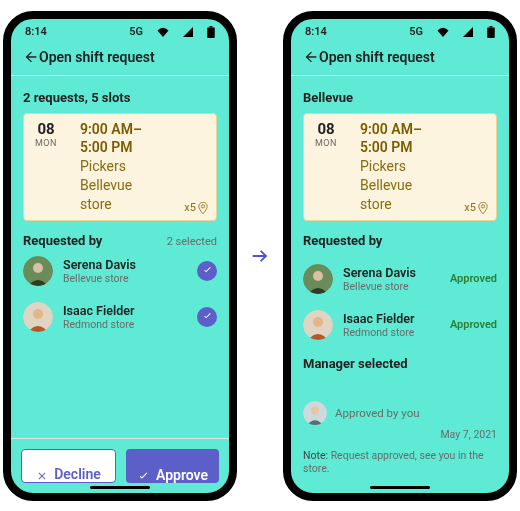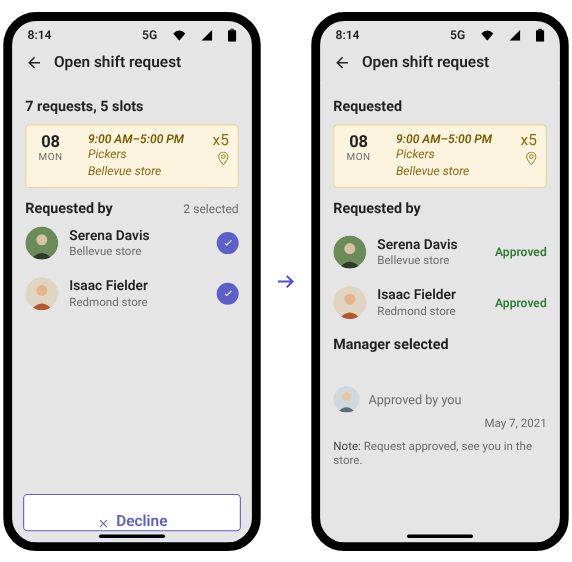--- a/index.html
+++ b/index.html
@@ -20,55 +20,55 @@
     display: flex; align-items: center; justify-content: center;
     gap: 12px;
     font-size: 13px;
     color: #222;
   }
   .phone {
     width: 234px; height: 490px;
     border: 8px solid #000;
     border-radius: 30px;
     position: relative;
-    background: #e5e5e5;
+    background: #5eead4;
     display: flex; flex-direction: column;
     overflow: hidden;
   }
   .statusbar {
     height: 22px;
     display: flex; align-items: center; justify-content: space-between;
     padding: 4px 14px 0 14px;
     font-size: 11px; font-weight: 600;
   }
   .status-right { display: flex; align-items: center; gap: 14px; }
   .header {
-    display: flex; align-items: flex-start; gap: 10px;
+    display: flex; align-items: flex-start; 
     padding: 8px 12px 10px 12px;
     border-bottom: 1px solid var(--divider);
     font-size: 14px; font-weight: 600;
   }
   .content { flex: 1; padding: 10px 12px; overflow: hidden; }
   .section-title { font-size: 13px; font-weight: 700; margin: 4px 0 8px 0; }
   .section-sub { color: var(--muted); font-size: 11px; }
   .shift-card {
     display: flex; gap: 20px;
     background: var(--card-bg);
     border: 1px solid var(--card-border);
     border-radius: 4px;
     padding: 6px 8px;
     margin-bottom: 12px;
   }
   .date-col { text-align: center; width: 28px; }
   .date-num { font-size: 15px; font-weight: 700; }
   .date-day { font-size: 9px; color: var(--muted); letter-spacing: 0.5px; }
-  .shift-lines { flex: 1; font-size: 11px; line-height: 1.35; color: #7a5c00; font-style: italic; }
+  .shift-lines { flex: 1; font-size: 14px; line-height: 1.35; color: #7a5c00; }
   .shift-time { font-weight: 600; }
   .shift-meta { color: #8a6b10; }
-  .shift-right { display:flex; flex-direction:column; align-items:flex-end; font-size:14px; color:#8a6b10; gap:2px;}
+  .shift-right { display:flex; flex-direction:row; align-items:flex-end; font-size:11px; color:#8a6b10; gap:2px;}
   .row-head { display:flex; justify-content:space-between; align-items:baseline; margin-top:4px; }
   .person {
     display: flex; align-items: center; gap: 10px;
     padding: 8px 0;
   }
   .avatar {
     width: 30px; height: 30px; border-radius: 50%;
     flex: 0 0 30px;
   }
   .p-name { font-size: 12.5px; font-weight: 600; }
@@ -125,21 +125,21 @@
   </div>
 
   <div class="header">
     <svg width="16" height="16" viewBox="0 0 24 24">
         <path d="M20 11H7.8l5.6-5.6L12 4l-8 8 8 8 1.4-1.4L7.8 13H20z" fill="#222"></path>
       </svg>
     <span>Open shift request</span>
   </div>
 
   <div class="content">
-    <div class="section-title">7 requests, 5 slots</div>
+    <div class="section-title">2 requests, 5 slots</div>
 
     <div class="shift-card">
       <div class="date-col">
         <div class="date-num">08</div>
         <div class="date-day">MON</div>
       </div>
       <div class="shift-lines">
         <div class="shift-time">9:00 AM–5:00 PM</div>
         <div class="shift-meta">Pickers</div>
         <div class="shift-meta">Bellevue store</div>
@@ -191,20 +191,26 @@
       </div>
     </div>
   </div>
 
   <div class="footer">
     <div class="btn btn-outline">
       <svg width="12" height="12" viewBox="0 0 24 24">
           <path d="M19 6.4 17.6 5 12 10.6 6.4 5 5 6.4 10.6 12 5 17.6 6.4 19 12 13.4 17.6 19 19 17.6 13.4 12z" fill="currentColor"></path>
         </svg>
       <span>Decline</span>
+    </div>
+    <div class="btn btn-fill">
+      <svg width="13" height="13" viewBox="0 0 24 24">
+          <path d="M9 16l-4-4 1.4-1.4L9 13.2 17.6 4.6 19 6z" fill="#fff"></path>
+        </svg>
+      <span>Approve</span>
     </div>
   </div>
   <div class="home-ind"></div>
 </div>
 
 <div class="arrow">
   <svg width="22" height="22" viewBox="0 0 24 24">
       <path d="M4 11h12l-4-4 1.4-1.4L20 12l-6.6 6.4L12 17l4-4H4z" fill="#4f51d6"></path>
     </svg>
 </div>
@@ -228,21 +234,21 @@
   </div>
 
   <div class="header">
     <svg width="16" height="16" viewBox="0 0 24 24">
         <path d="M20 11H7.8l5.6-5.6L12 4l-8 8 8 8 1.4-1.4L7.8 13H20z" fill="#222"></path>
       </svg>
     <span>Open shift request</span>
   </div>
 
   <div class="content">
-    <div class="section-title">Requested</div>
+    <div class="section-title">Bellevue</div>
 
     <div class="shift-card">
       <div class="date-col">
         <div class="date-num">08</div>
         <div class="date-day">MON</div>
       </div>
       <div class="shift-lines">
         <div class="shift-time">9:00 AM–5:00 PM</div>
         <div class="shift-meta">Pickers</div>
         <div class="shift-meta">Bellevue store</div>

